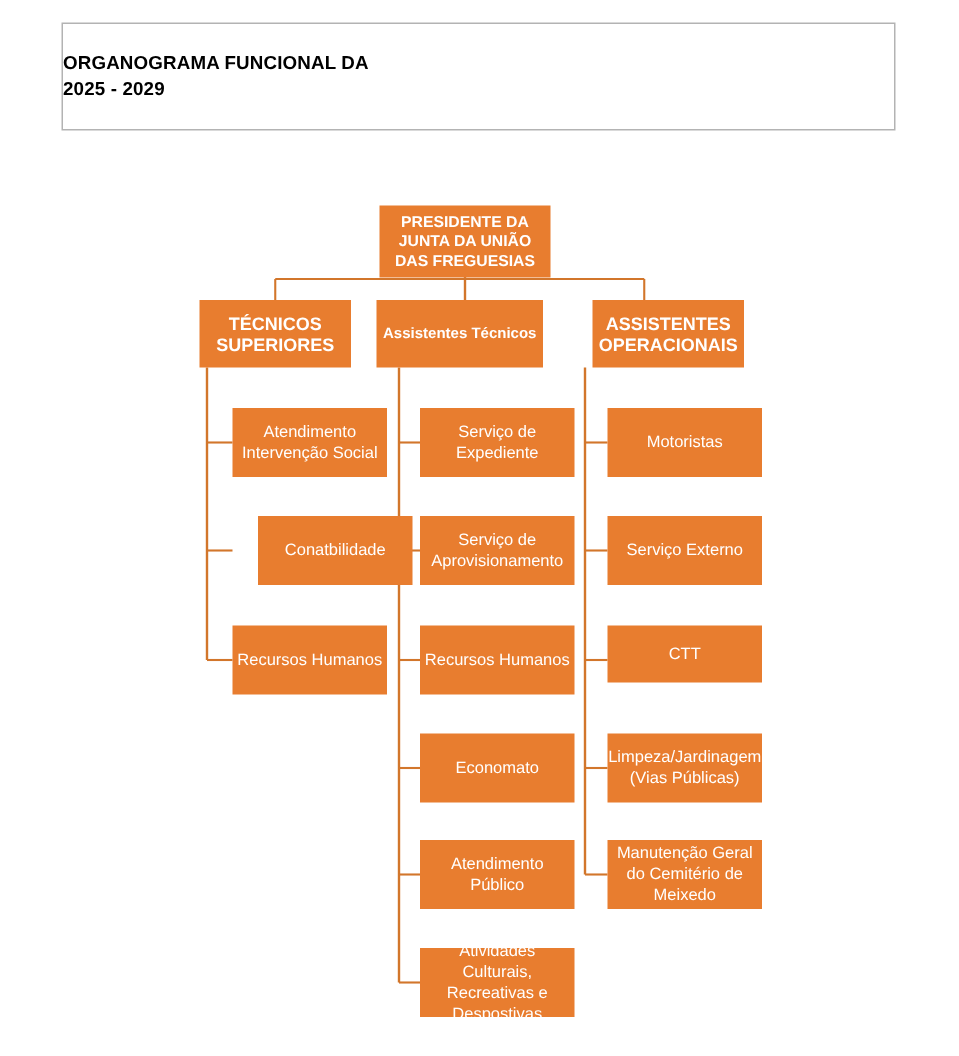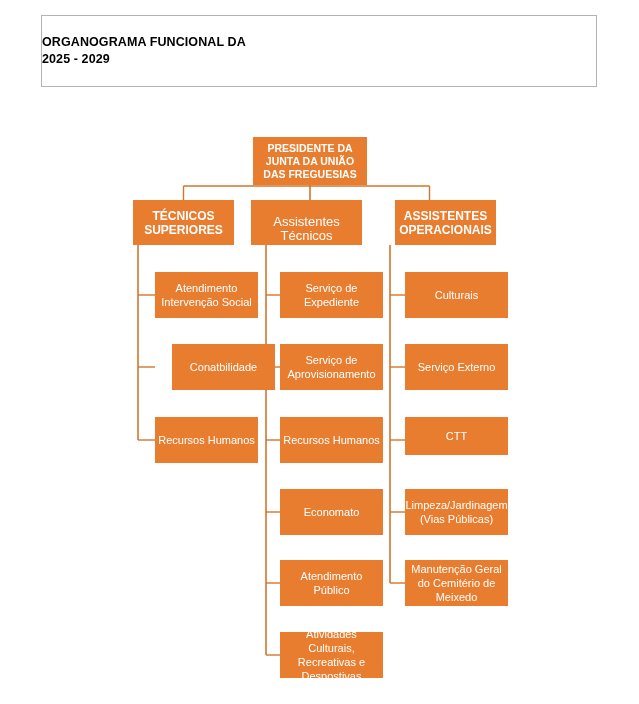--- a/index.html
+++ b/index.html
@@ -68,24 +68,23 @@
     font-size: 10.5px;
     font-weight: bold;
     line-height: 13px;
   }
   .node.head-caps {
     font-size: 12px;
     font-weight: bold;
     line-height: 14px;
   }
   .node.head-mixed {
-    font-size: 13px;
-    font-weight: normal;
-    line-height: 14px;
-    align-items: flex-end;
+    font-size: 10px;
+    font-weight: bold;
+    line-height: 14px;
   }
   .node.leaf {
     font-size: 11px;
     font-weight: normal;
     line-height: 14px;
   }
 </style>
 </head>
 <body>
 
@@ -189,21 +188,21 @@
       </div>
     </div>
     <div class="node head-caps" style="left: 379px; top: 200px; width: 101px; height: 45px; margin-left: 16px;">
       <div>
         <span>ASSISTENTES</span>
         <span>OPERACIONAIS</span>
       </div>
     </div>
     <div class="node leaf" style="left: 405px; top: 272px; width: 103px; height: 46px;">
       <div>
-        <span>Culturais</span>
+        <span>Motoristas</span>
       </div>
     </div>
     <div class="node leaf" style="left: 405px; top: 344px; width: 103px; height: 46px;">
       <div>
         <span>Serviço Externo</span>
       </div>
     </div>
     <div class="node leaf" style="left: 405px; top: 417px; width: 103px; height: 38px;">
       <div>
         <span>CTT</span>

